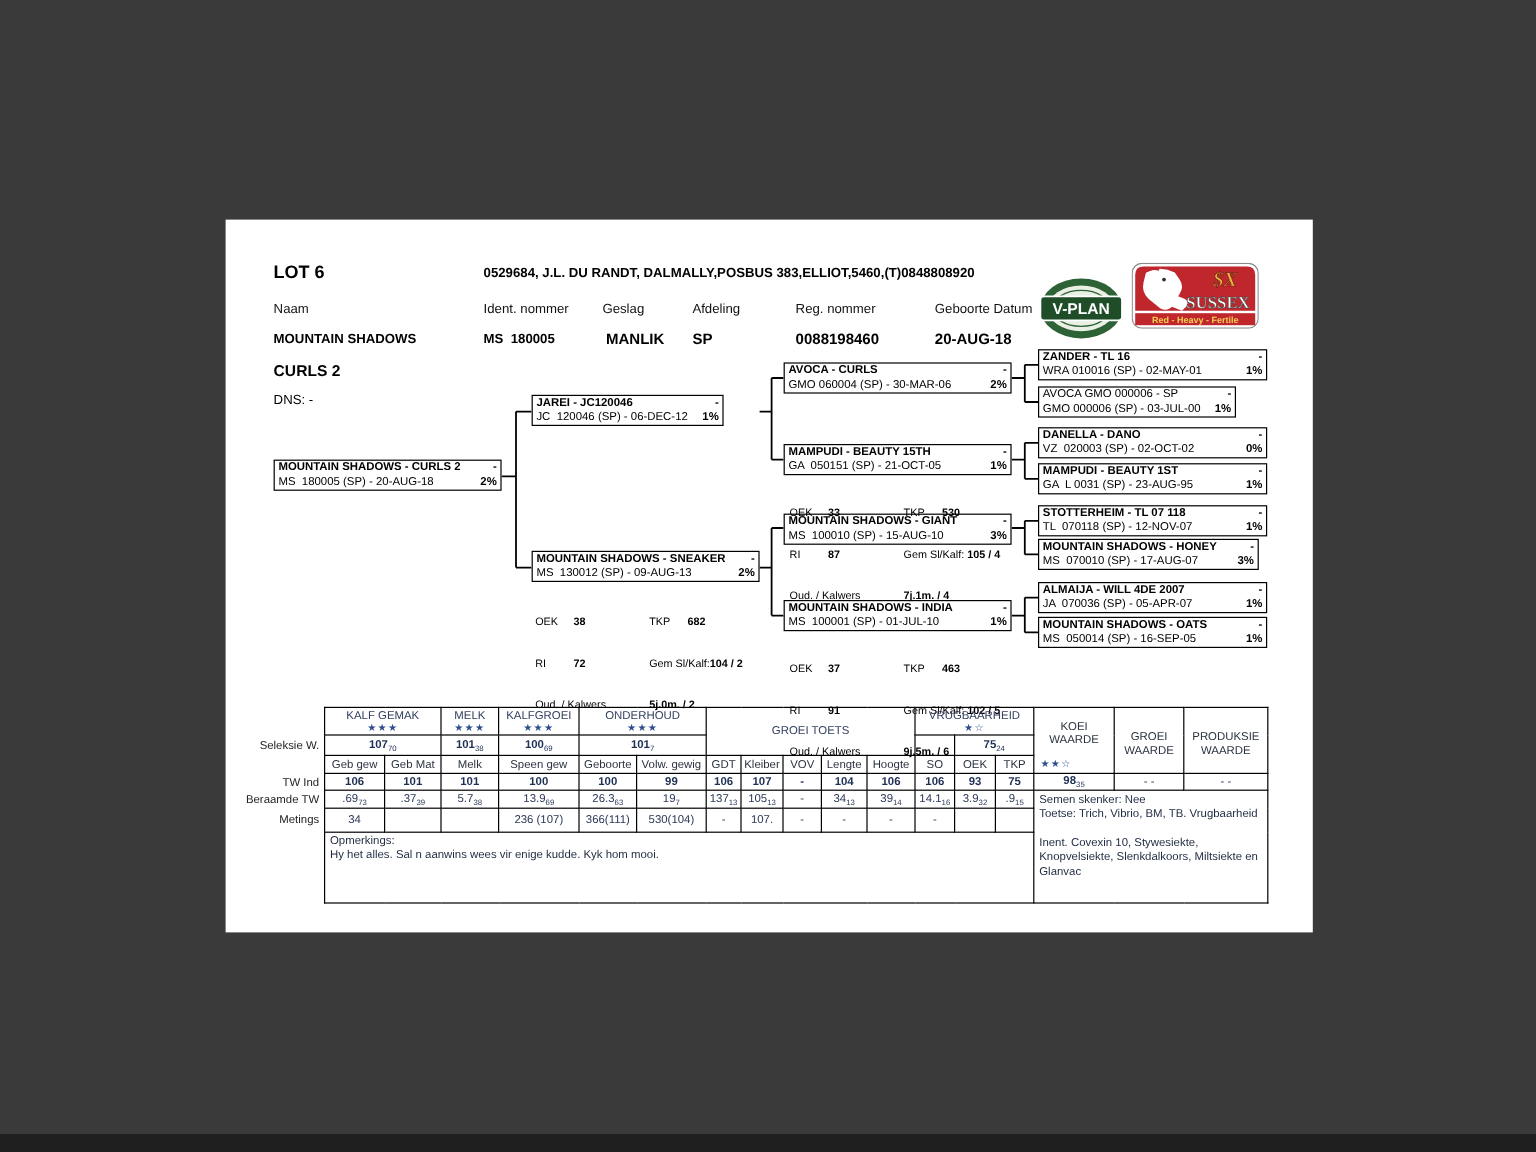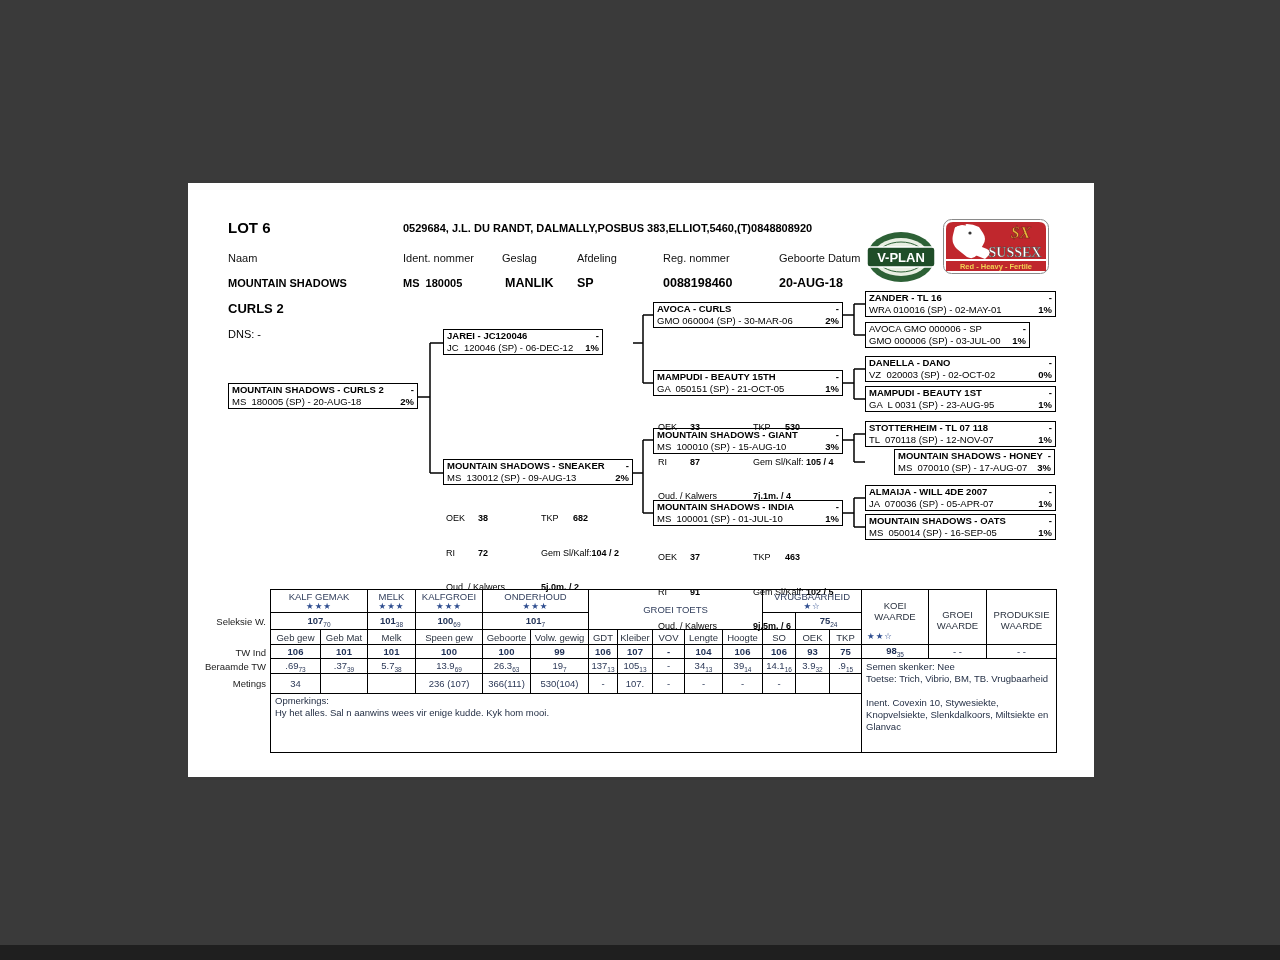--- a/index.html
+++ b/index.html
@@ -168,21 +168,21 @@
       <div class="pline"><span>VZ  020003 (SP) - 02-OCT-02</span><span class="ppct">0%</span></div>
     </div>
     <div class="pbox" style="left:677px; top:203px; width:191px;">
       <div class="pline"><span class="pname">MAMPUDI - BEAUTY 1ST</span><span class="pdash">-</span></div>
       <div class="pline"><span>GA  L 0031 (SP) - 23-AUG-95</span><span class="ppct">1%</span></div>
     </div>
     <div class="pbox" style="left:677px; top:238px; width:191px;">
       <div class="pline"><span class="pname">STOTTERHEIM - TL 07 118</span><span class="pdash">-</span></div>
       <div class="pline"><span>TL  070118 (SP) - 12-NOV-07</span><span class="ppct">1%</span></div>
     </div>
-    <div class="pbox" style="left:677px; top:266px; width:161px;margin-left:29px;">
+    <div class="pbox" style="left:677px; top:266px; width:184px;">
       <div class="pline"><span class="pname">MOUNTAIN SHADOWS - HONEY</span><span class="pdash">-</span></div>
       <div class="pline"><span>MS  070010 (SP) - 17-AUG-07</span><span class="ppct">3%</span></div>
     </div>
     <div class="pbox" style="left:677px; top:302px; width:191px;">
       <div class="pline"><span class="pname">ALMAIJA - WILL 4DE 2007</span><span class="pdash">-</span></div>
       <div class="pline"><span>JA  070036 (SP) - 05-APR-07</span><span class="ppct">1%</span></div>
     </div>
     <div class="pbox" style="left:677px; top:331px; width:191px;">
       <div class="pline"><span class="pname">MOUNTAIN SHADOWS - OATS</span><span class="pdash">-</span></div>
       <div class="pline"><span>MS  050014 (SP) - 16-SEP-05</span><span class="ppct">1%</span></div>

